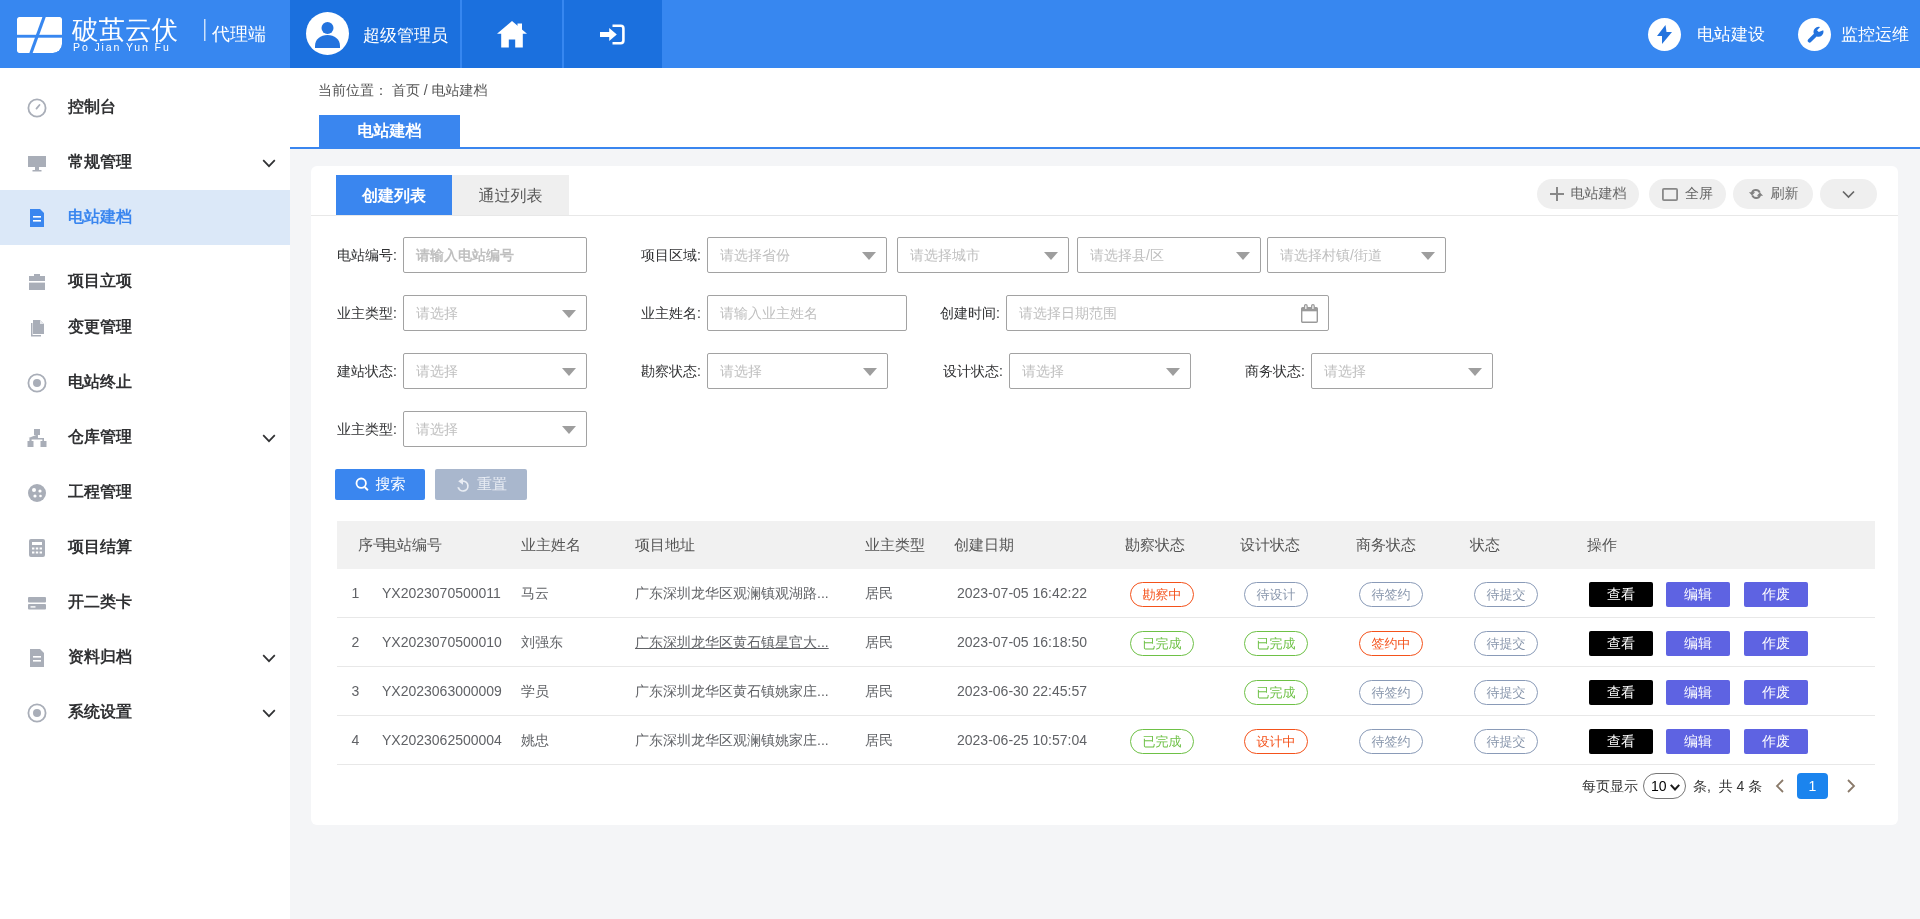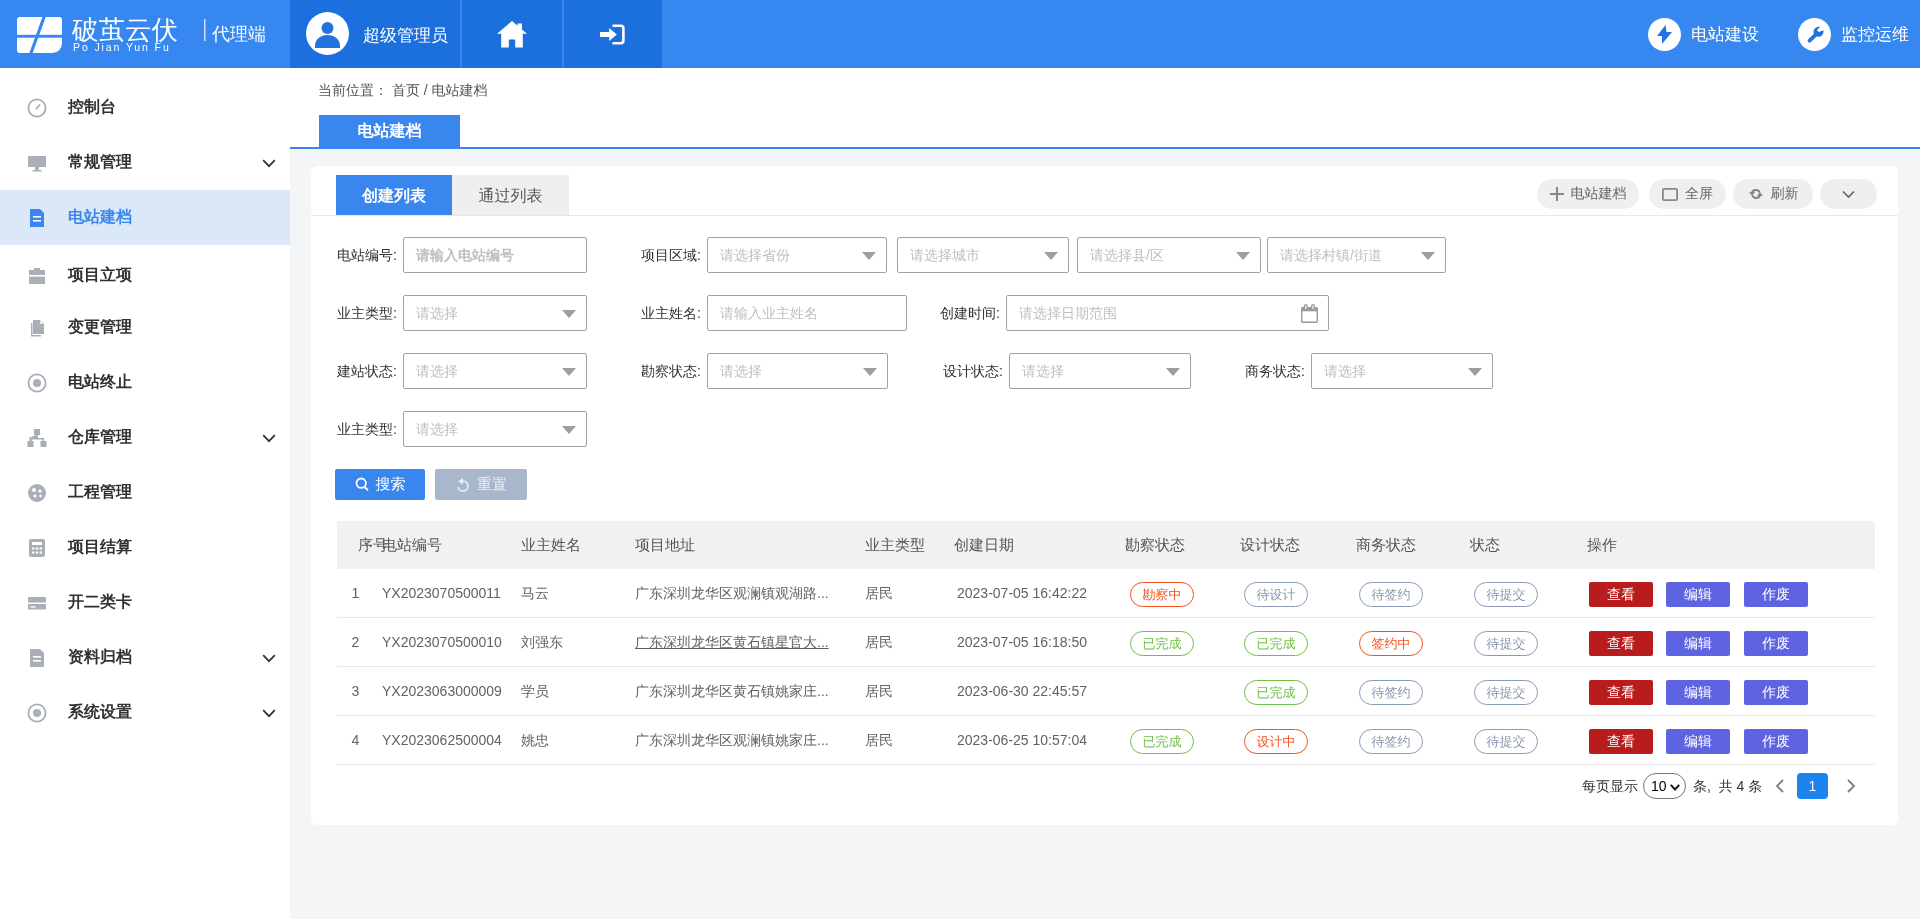--- a/index.html
+++ b/index.html
@@ -43,21 +43,21 @@
 
 #thead{position:absolute;left:26px;top:355px;width:1538px;height:48px;background:#F1F1F1;}
 .th{position:absolute;top:0;height:48px;line-height:48px;font-size:15px;color:#555;}
 .trow{position:absolute;left:26px;width:1538px;height:49px;border-bottom:1px solid #E8E8E8;}
 .td{position:absolute;top:0;height:49px;line-height:49px;font-size:14px;color:#606266;white-space:nowrap;}
 .pill{position:absolute;top:13px;width:64px;height:25px;border-radius:13px;border:1px solid;font-size:13px;text-align:center;line-height:23px;background:#fff;}
 .pill.orange{border-color:#F4521B;color:#F4521B;}
 .pill.green{border-color:#6EC146;color:#6EC146;}
 .pill.gray{border-color:#8A9BB8;color:#8795AB;}
 .abtn{position:absolute;top:13px;width:64px;height:25px;border-radius:2px;color:#fff;font-size:14px;text-align:center;line-height:25px;}
-.abtn.blue{background:#b91c1c;}
+.abtn.blue{background:#000000;}
 .abtn.purple{background:#5E63E2;}
 </style>
 </head>
 <body>
 <div id="header"></div>
 <div id="logo">
   <svg width="290" height="68" viewBox="0 0 290 68">
     <defs>
         <clipPath id="lm">
           <path d="M19 17h41a2 2 0 0 1 2 2v25a9 9 0 0 1-9 9H19a2 2 0 0 1-2-2V19a2 2 0 0 1 2-2z"></path>
@@ -90,21 +90,21 @@
       <rect x="20.5" y="2.5" width="4.5" height="8" fill="#fff"></rect>
       <path d="M15 0L30 12.8h-4.2V26.5h-7.6v-8h-6.4v8H4.2V12.8H0z" fill="#fff"></path>
     </svg>
 </div>
 <div class="hblock" id="hb-out">
   <svg width="26" height="23" viewBox="0 0 26 23">
       <path d="M12.5 2.8h8.3a2.6 2.6 0 0 1 2.6 2.6v12.2a2.6 2.6 0 0 1-2.6 2.6h-8.3" fill="none" stroke="#fff" stroke-width="2.6"></path>
       <path d="M0 8.9h9.2V4.9l7.6 6.6-7.6 6.6v-4H0z" fill="#fff"></path>
     </svg>
 </div>
-<div class="hright" style="left:1648px;">
+<div class="hright" style="left:1648px;gap:6px;">
   <div class="wcircle">
       <svg width="17" height="19" viewBox="0 0 17 19">
         <path d="M9.5 0L1 11h5L6 19l10-12h-5.5z" fill="#2373DE"></path>
       </svg>
     </div>
   <span>电站建设</span>
 </div>
 <div class="hright" style="left:1798px;">
   <div class="wcircle">
       <svg width="18" height="18" viewBox="0 0 18 18">
@@ -132,21 +132,21 @@
       </svg>
   </div>
   <div class="sitem active" style="top:122px;">
     <svg class="sicon" viewBox="0 0 20 20">
         <path d="M3 1h10l4 4v14H3z" fill="#3A86EF"></path>
         <rect x="6" y="8" width="8" height="1.6" fill="#fff"></rect>
         <rect x="6" y="12" width="8" height="1.6" fill="#fff"></rect>
       </svg>
     <span class="stext">电站建档</span>
   </div>
-  <div class="sitem" style="top:180px;">
+  <div class="sitem" style="top:186px;">
     <svg class="sicon" viewBox="0 0 20 20">
         <path d="M7 4V2h6v2h5v14H2V4z" fill="#A9AEB8"></path>
         <rect x="2" y="9" width="16" height="1.6" fill="#fff"></rect>
       </svg>
     <span class="stext">项目立项</span>
   </div>
   <div class="sitem" style="top:232px;">
     <svg class="sicon" viewBox="0 0 20 20">
         <path d="M6 2h7l4 4v10H6z" fill="#A9AEB8"></path>
         <path d="M4 5h1.5v12H14v1.5H4z" fill="#A9AEB8"></path>

